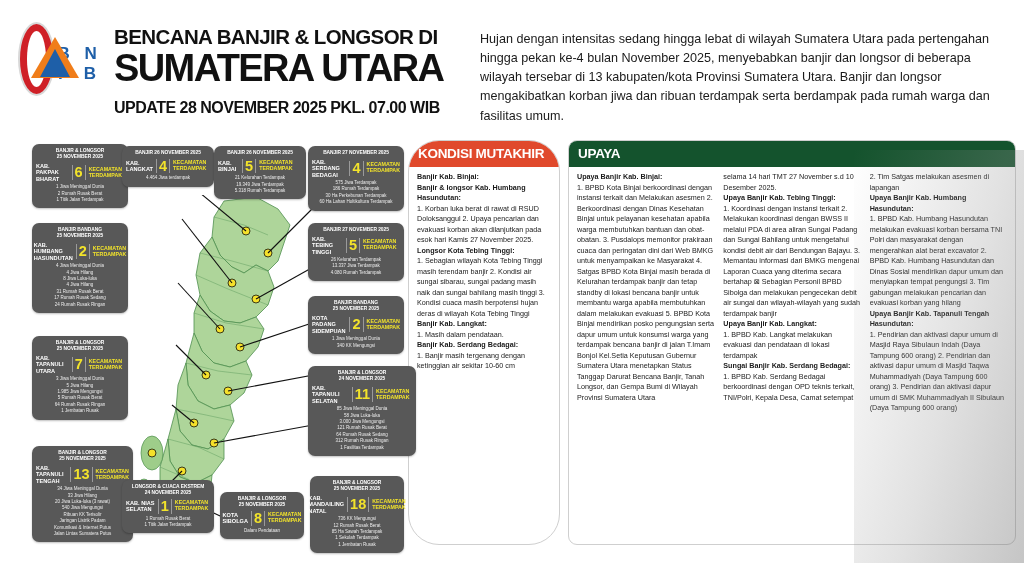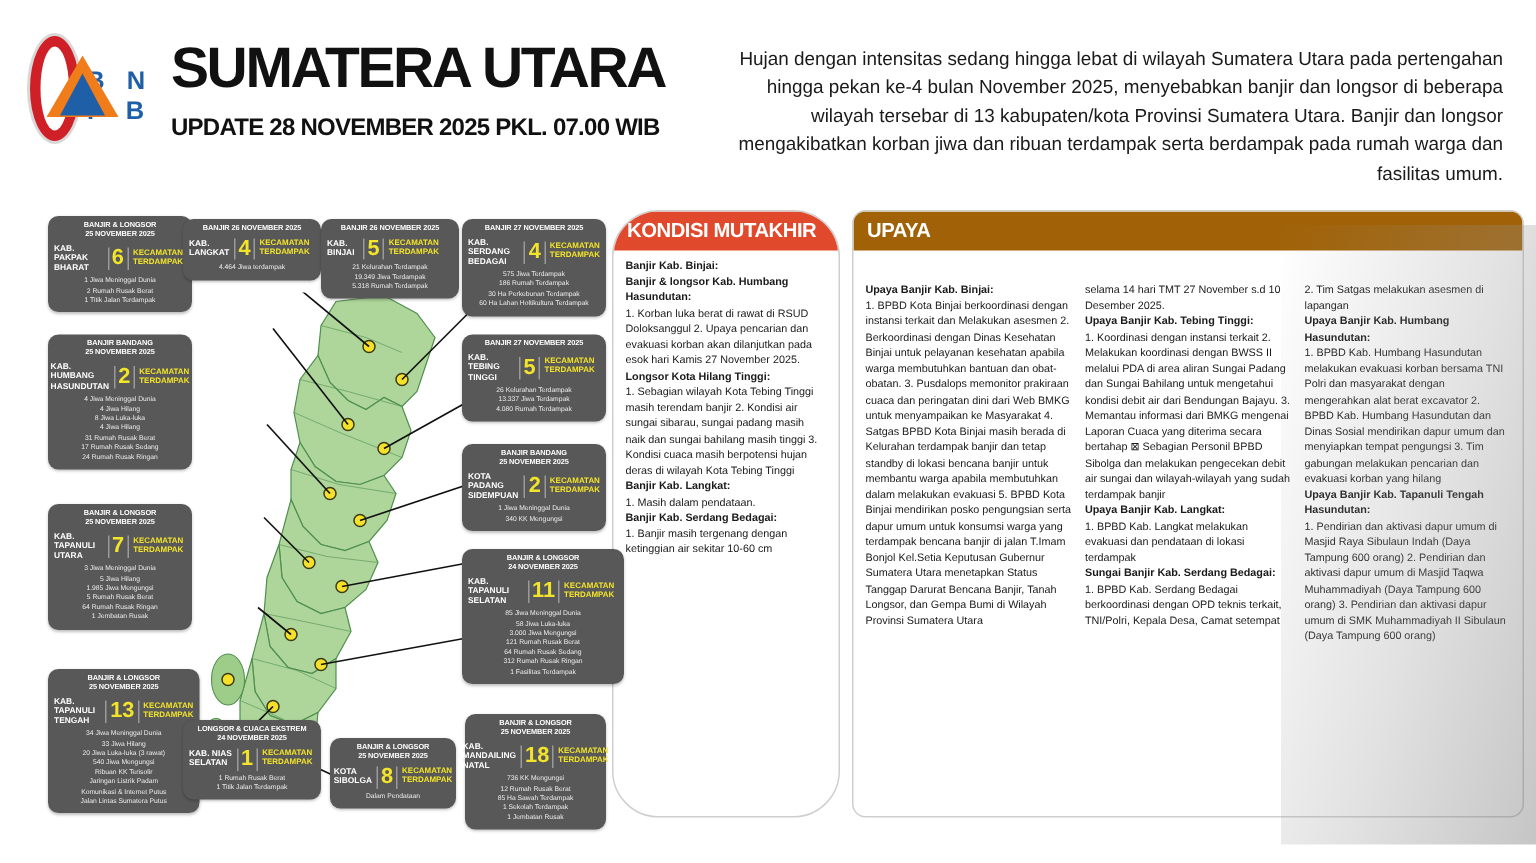--- a/index.html
+++ b/index.html
@@ -35,21 +35,21 @@
     border-bottom: 28px solid #1e5fa8;
   }
   .bnpb {
     margin-top: 9px; font-size: 17px; font-weight: bold; color:#1e5fa8;
     letter-spacing: 5px; text-align:center;
   }
   .hdr-titles { padding-left: 10px; padding-top: 4px; }
   .t1 { font-size: 20.5px; font-weight: bold; color:#111; letter-spacing:-0.6px; line-height:1.05; }
   .t2 { font-size: 38px; font-weight: bold; color:#111; letter-spacing:-1.6px; line-height:1.0; margin-top:1px; }
   .t3 { font-size: 16px; font-weight: bold; color:#111; letter-spacing:-0.5px; margin-top:12px; }
-  .hdr-right { flex:1; padding: 8px 22px 0 12px; text-align: right; }
+  .hdr-right { flex:1; padding: 8px 22px 0 12px; }
   .intro { font-size: 12.6px; line-height: 1.52; color:#1a1a1a; }
 
   
   .body-wrap { display:flex; height: 430px; padding: 0 8px 0 10px; }
 
   
   .map-panel { width: 398px; position: relative; }
   .map-shape {
     position:absolute; left: 118px; top: 55px; width: 200px; height: 350px;
   }
@@ -65,23 +65,23 @@
                  border-left:1px solid #9a9a9a; border-right:1px solid #9a9a9a; }
   .card .c-kec { font-size:5.3px; font-weight:bold; color:#f2e32b; line-height:1.12; text-align:left; max-width:44px; }
   .card .c-det { font-size:4.5px; line-height:1.42; color:#ececec; }
 
   
   .panel { background:#fff; border:1px solid #cfcfcf; border-radius:9px; overflow:hidden; }
   .kondisi { width: 152px; margin-right: 8px; height: 405px; border-radius: 31px; }
   .upaya   { flex:1; height: 405px; }
   .p-head { color:#fff; font-size:13.5px; font-weight:bold; padding:5px 9px 6px;
             background:#e0492c; letter-spacing:-0.3px; }
-  .p-head.orange { background:#a16207; }
+  .p-head.orange { background:#14532d; }
   .p-body { padding:5px 8px 6px; }
-  .cols { display:flex; gap:9px;margin-top:16px; }
+  .cols { display:flex; gap:9px; }
   .col { flex:1; }
   .blk { font-size:7.2px; line-height:1.46; color:#1a1a1a; }
   .blk .ttl { font-weight:bold; display:block; }
 
   .photo-fade {
     position:absolute; right:0; top:150px; width:170px; height:420px;
     background: linear-gradient(105deg, rgba(255,255,255,0) 0%, rgba(150,150,150,.28) 55%, rgba(110,110,110,.40) 100%);
     pointer-events:none;
   }
   .botbar { position:absolute; left:0; bottom:0; width:100%; height:12px; background:#ffffff; }
@@ -94,20 +94,21 @@
     <div class="logo-wrap">
       <div class="logo">
         <div class="ring"></div>
         <div class="inner"></div>
         <div class="tri-o"></div>
         <div class="tri-b"></div>
       </div>
       <div class="bnpb">B N P B</div>
     </div>
     <div class="hdr-titles">
+      <div class="t1">BENCANA BANJIR &amp; LONGSOR DI</div>
       <div class="t2">SUMATERA UTARA</div>
       <div class="t3">UPDATE 28 NOVEMBER 2025 PKL. 07.00 WIB</div>
     </div>
   </div>
   <div class="hdr-right">
     <p class="intro">Hujan dengan intensitas sedang hingga lebat di wilayah Sumatera Utara pada pertengahan hingga pekan ke-4 bulan November 2025, menyebabkan banjir dan longsor di beberapa wilayah tersebar di 13 kabupaten/kota Provinsi Sumatera Utara. Banjir dan longsor mengakibatkan korban jiwa dan ribuan terdampak serta berdampak pada rumah warga dan fasilitas umum.</p>
   </div>
 </div>
 
 <div class="body-wrap">
@@ -364,21 +365,21 @@
       </div>
     </div>
   </div>
 
   <div class="panel kondisi">
     <div class="p-head">KONDISI MUTAKHIR</div>
     <div class="p-body">
       <div class="blk">
         <span class="ttl">Banjir Kab. Binjai:</span>
         <span class="ttl">Banjir &amp; longsor Kab. Humbang Hasundutan:</span><span>1. Korban luka berat di rawat di RSUD Doloksanggul 2. Upaya pencarian dan evakuasi korban akan dilanjutkan pada esok hari Kamis 27 November 2025.</span>
-        <span class="ttl">Longsor Kota Hilang Tinggi:</span><span>1. Sebagian wilayah Kota Tebing Tinggi masih terendam banjir 2. Kondisi air sungai sibarau, sungai padang masih naik dan sungai bahilang masih tinggi 3. Kondisi cuaca masih berpotensi hujan deras di wilayah Kota Tebing Tinggi</span>
+        <span class="ttl">Longsor Kota Tebing Tinggi:</span><span>1. Sebagian wilayah Kota Tebing Tinggi masih terendam banjir 2. Kondisi air sungai sibarau, sungai padang masih naik dan sungai bahilang masih tinggi 3. Kondisi cuaca masih berpotensi hujan deras di wilayah Kota Tebing Tinggi</span>
         <span class="ttl">Banjir Kab. Langkat:</span><span>1. Masih dalam pendataan.</span>
         <span class="ttl">Banjir Kab. Serdang Bedagai:</span><span>1. Banjir masih tergenang dengan ketinggian air sekitar 10-60 cm</span>
       </div>
     </div>
   </div>
 
   <div class="panel upaya">
     <div class="p-head orange">UPAYA</div>
     <div class="p-body">
       <div class="cols">

